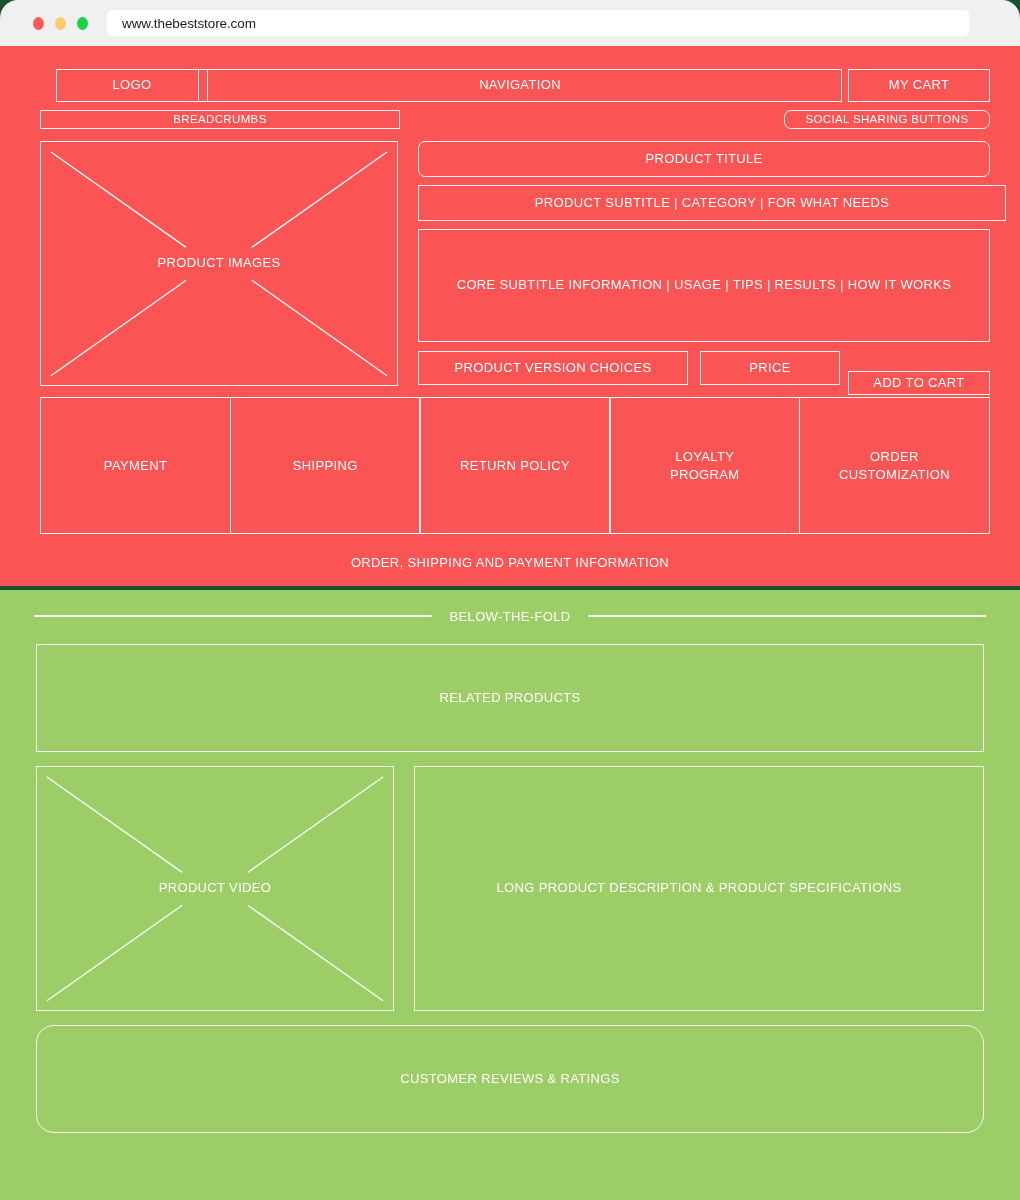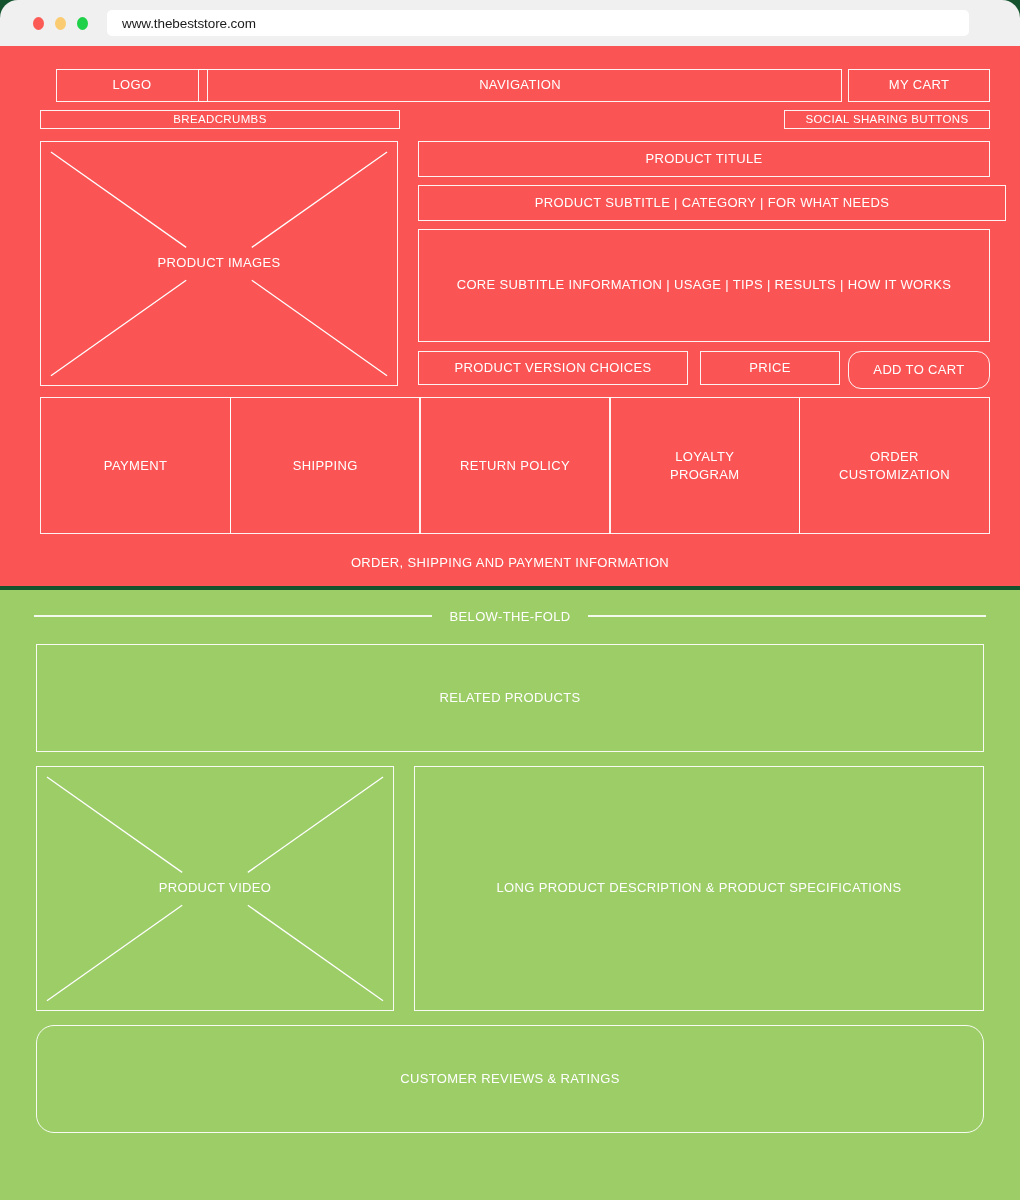--- a/index.html
+++ b/index.html
@@ -117,29 +117,29 @@
     z-index: 2;
     padding: 2px 10px;
     background: transparent;
   }
 
   
   #logo-box        { left: 56px;  top: 69px;  width: 152px; height: 33px; }
   #navigation-box  { left: 198px; top: 69px;  width: 644px; height: 33px; }
   #cart-box        { left: 848px; top: 69px;  width: 142px; height: 33px; }
   #breadcrumbs-box { left: 40px;  top: 110px; width: 360px; height: 19px; font-size: 11.5px; }
-  #social-box      { left: 784px; top: 110px; width: 206px; height: 19px; font-size: 11.5px; }
+  #social-box      { left: 784px; top: 110px; width: 206px; height: 19px; font-size: 11.5px; border-radius: 7px; }
 
   #product-images-box { left: 40px; top: 141px; width: 358px; height: 245px; }
-  #product-title-box  { left: 418px; top: 141px; width: 572px; height: 36px; }
+  #product-title-box  { left: 418px; top: 141px; width: 572px; height: 36px; border-radius: 7px; }
   #product-sub-box    { left: 418px; top: 185px; width: 588px; height: 36px; }
   #core-info-box      { left: 418px; top: 229px; width: 572px; height: 113px; }
   #version-box        { left: 418px; top: 351px; width: 270px; height: 34px; }
   #price-box          { left: 700px; top: 351px; width: 140px; height: 34px; }
-  #addcart-box        { left: 848px; top: 351px; width: 142px; height: 38px; border-radius: 13px; }
+  #addcart-box        { left: 848px; top: 371px; width: 142px; height: 24px; }
 
   .feature-row {
     position: absolute;
     left: 40px;
     top: 397px;
     width: 950px;
     height: 137px;
     display: flex;
   }
   .feature-cell {

